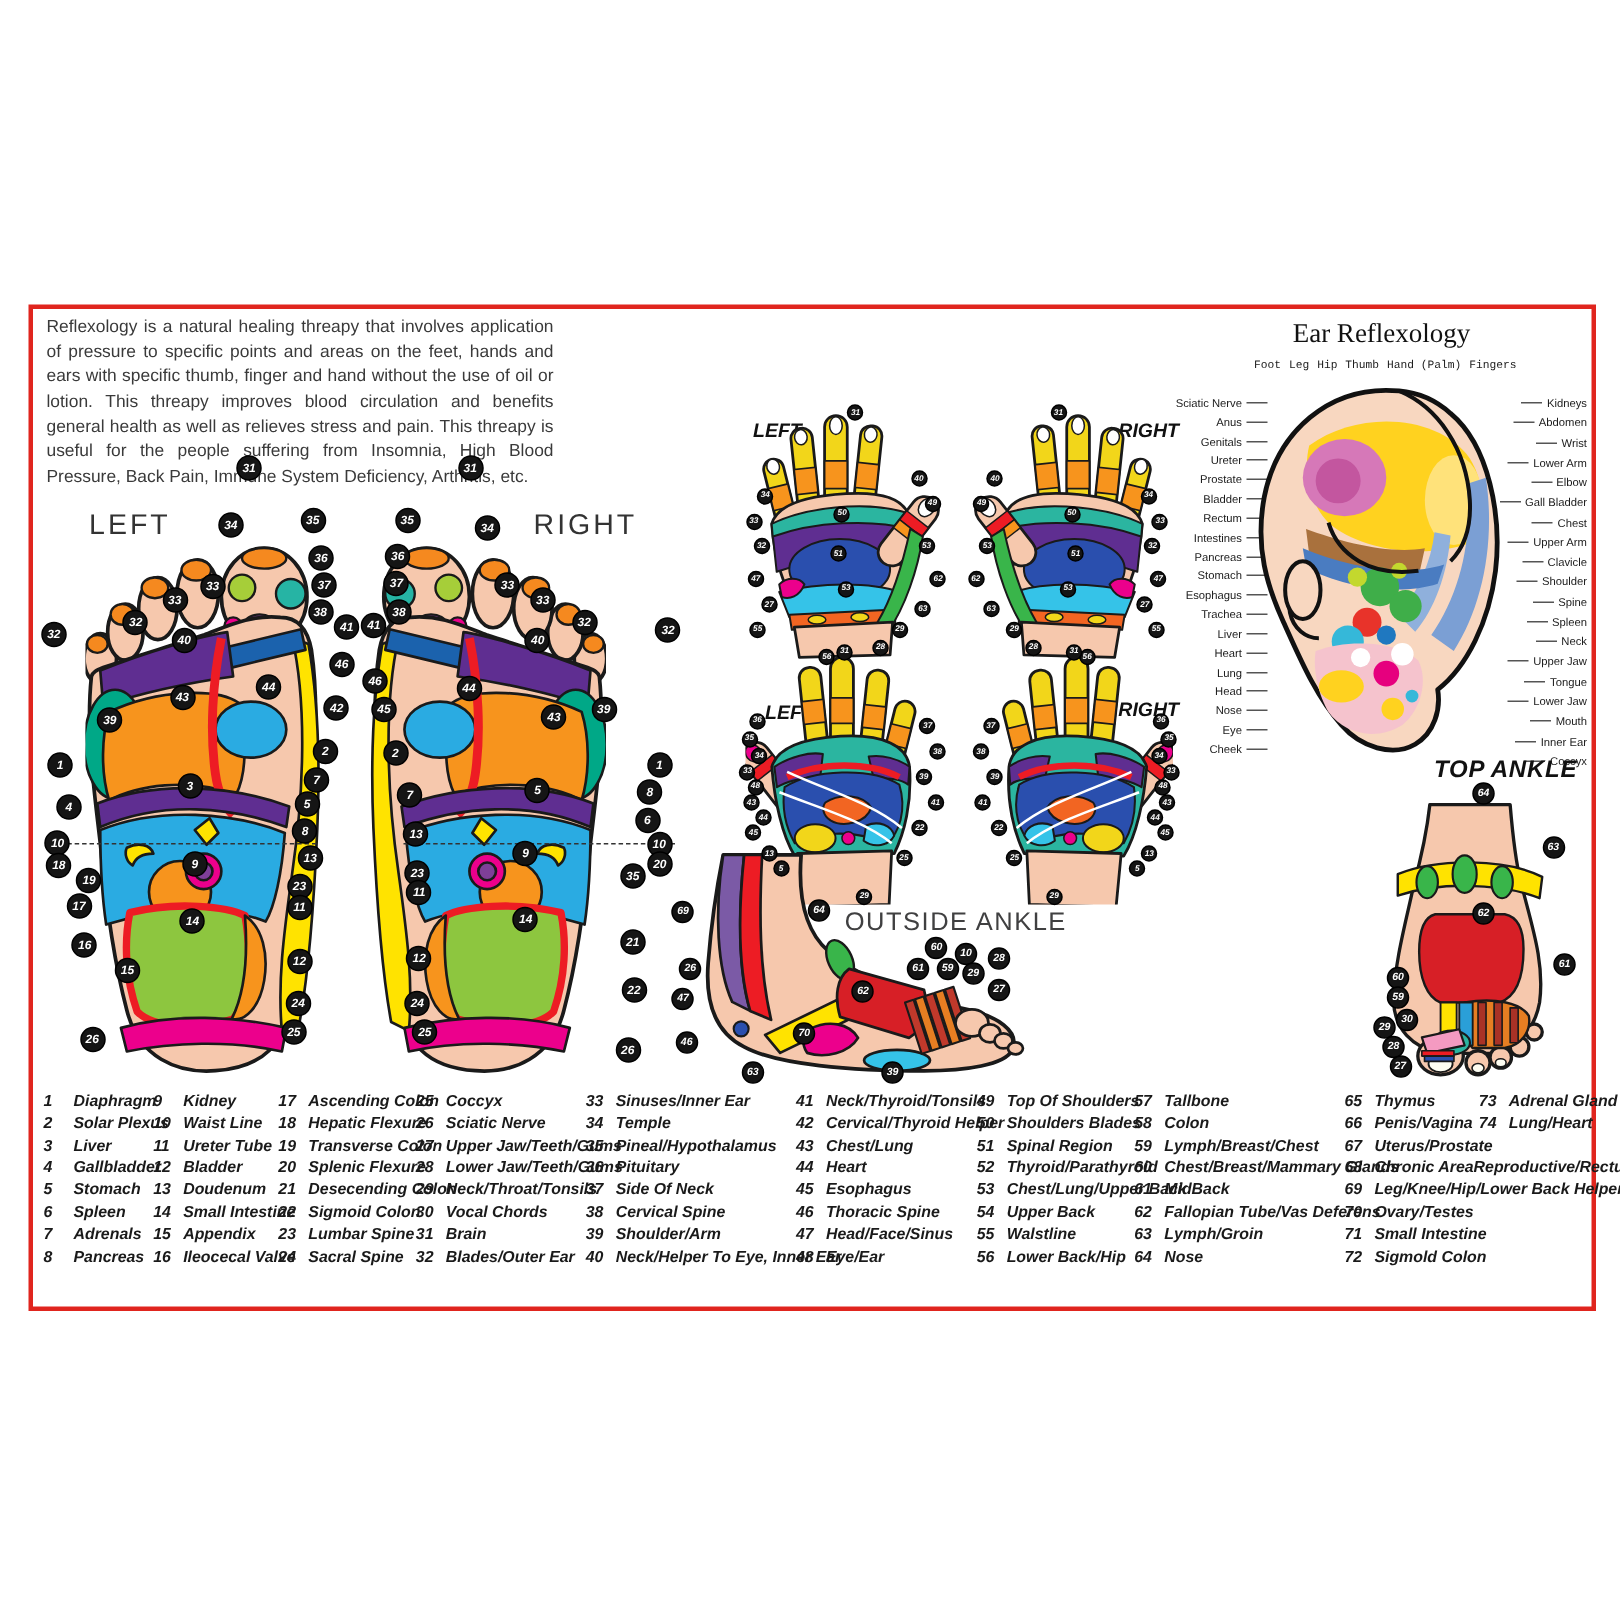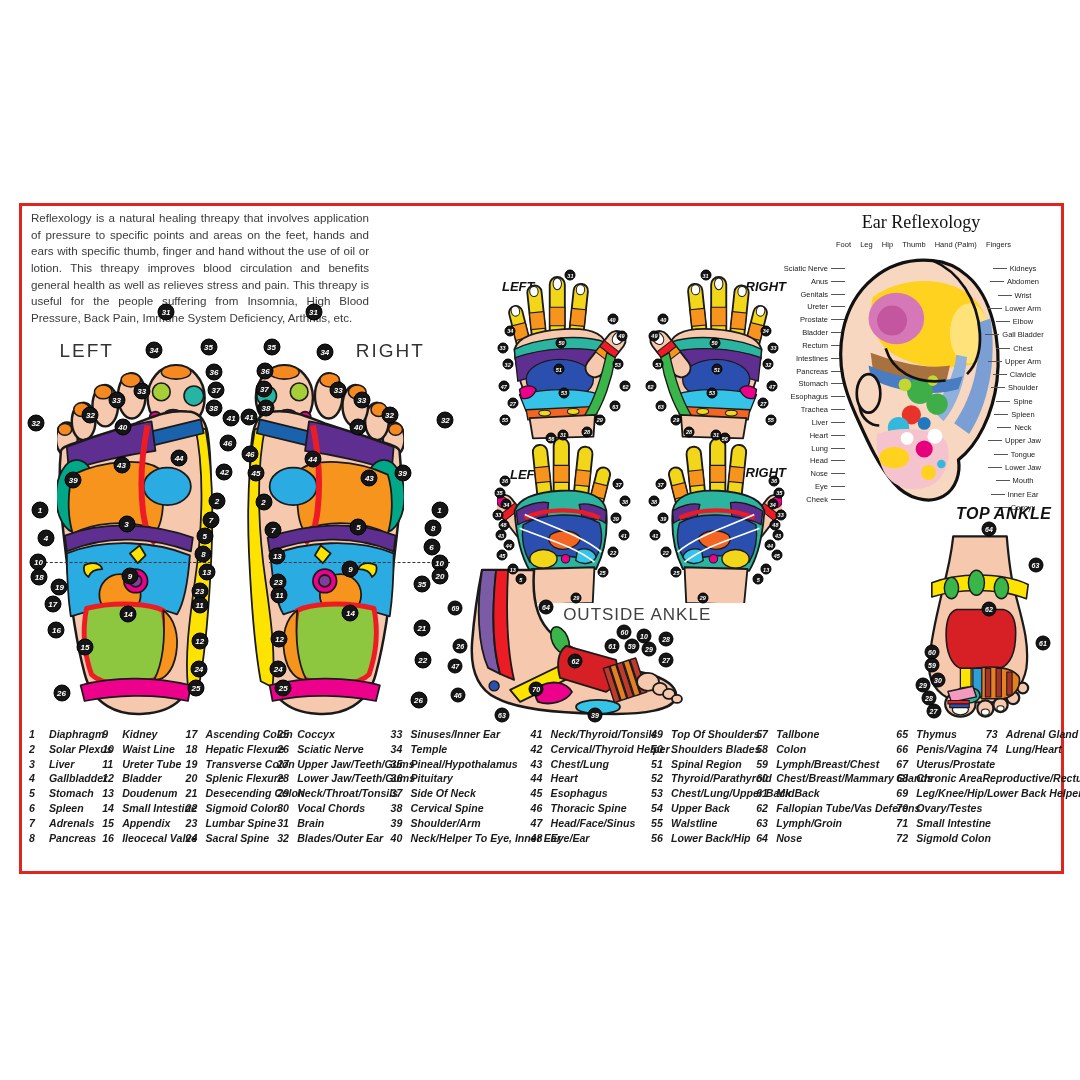--- a/index.html
+++ b/index.html
@@ -26,21 +26,21 @@
   .badge{position:absolute;transform:translate(-50%,-50%);background:#151515;color:#fff;
          border-radius:50%;display:flex;align-items:center;justify-content:center;
          font-weight:bold;font-style:italic;border:1px solid #000;z-index:5;}
   .feet-zone .badge{width:15px;height:15px;font-size:8px;}
   .hands-zone .badge{width:9px;height:9px;font-size:5.5px;}
   .ankle-zone .badge{width:13px;height:13px;font-size:7px;}
   
   .ear-col{position:absolute;top:0;display:flex;flex-direction:column;justify-content:space-between;}
   .ear-lab{font-size:7.5px;color:#1a1a1a;white-space:nowrap;display:flex;align-items:center;}
   .ear-lab .stub{display:inline-block;height:0;border-top:1px solid #555;width:14px;margin:0 3px;}
-  .ear-top-row{display:flex;justify-content:space-between;font-size:7.5px;color:#1a1a1a;}
+  .ear-top-row{display:flex;justify-content:space-between;font-size:7.5px;color:#1a1a1a;font-family:Liberation Mono, monospace;}
   .dashline{border-top:1.5px dashed #333;position:absolute;height:0;}
   svg{display:block;}
 </style>
 </head>
 <body>
 
 <div class="page">
 
   <div class="abs frame" style="left:19px;top:203px;width:1039px;height:665px;"></div>
 
@@ -357,21 +357,21 @@
           <span class="stub"></span>
         </span>
         <span class="ear-lab">
           <span>Cheek</span>
           <span class="stub"></span>
         </span>
       </div>
     <svg class="abs" viewBox="0 0 170 235" style="left:44px;top:42px;width:182px;height:252px;">
       <use href="#ear-art"></use>
     </svg>
-    <div class="abs ear-col" style="right:16px;top:52px;width:58px;height:248px;align-items:center;">
+    <div class="abs ear-col" style="right:0;top:52px;width:58px;height:248px;align-items:flex-end;">
         <span class="ear-lab">
           <span class="stub"></span>
           <span>Kidneys</span>
         </span>
         <span class="ear-lab">
           <span class="stub"></span>
           <span>Abdomen</span>
         </span>
         <span class="ear-lab">
           <span class="stub"></span>

